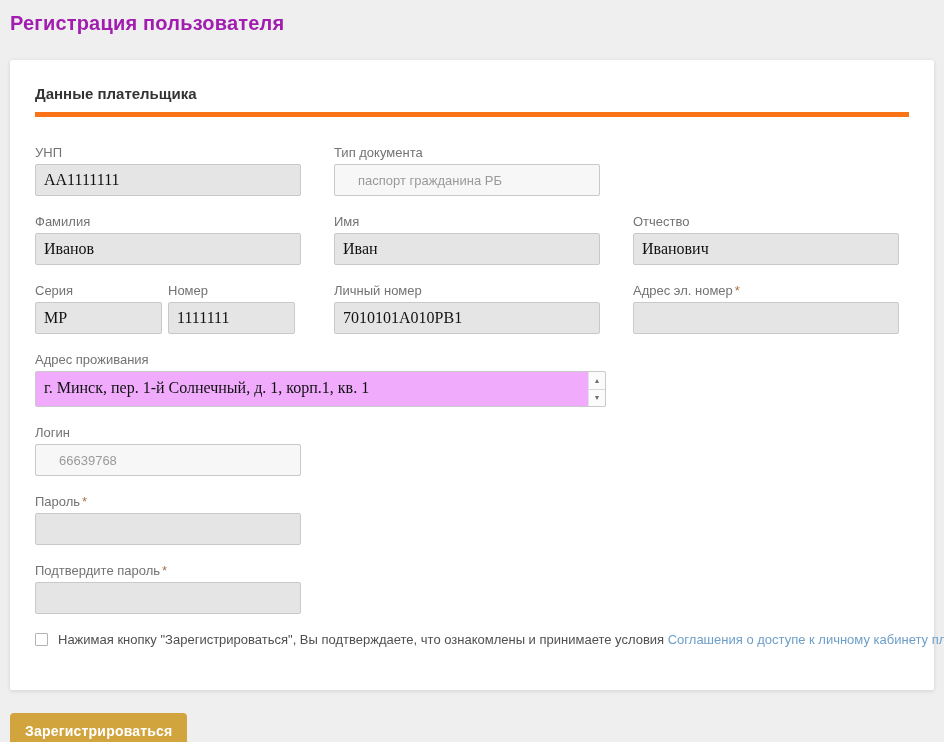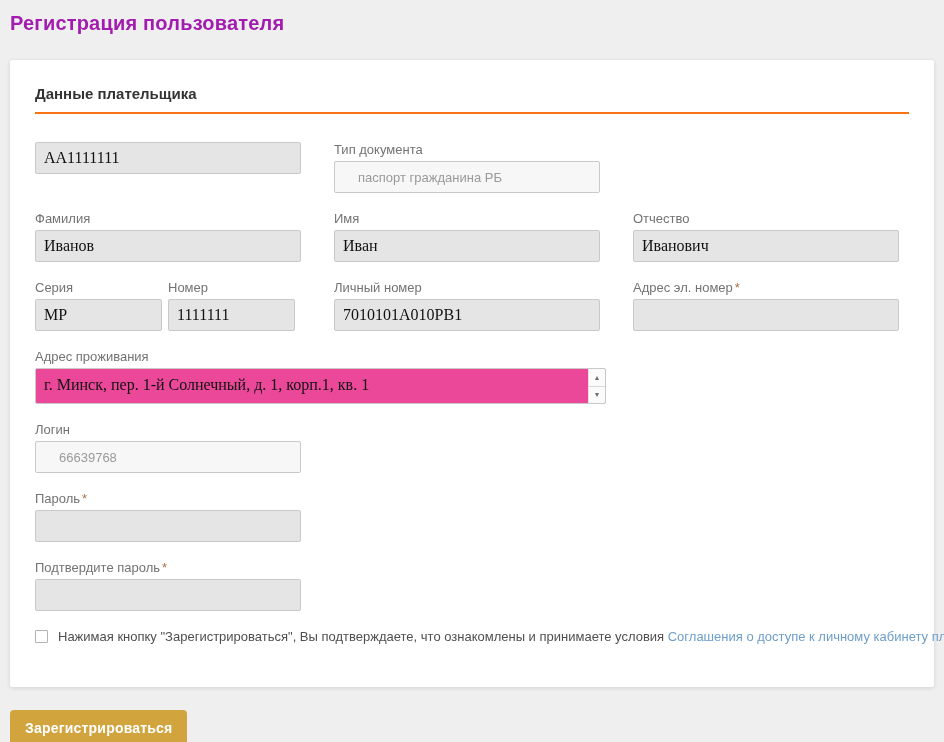--- a/index.html
+++ b/index.html
@@ -21,21 +21,21 @@
     margin: 0 10px;
     padding: 25px 25px 42px 25px;
     border-radius: 2px;
     box-shadow: 0 1px 4px rgba(0,0,0,0.13);
   }
   .section-title {
     font-size: 15px;
     font-weight: bold;
     color: #333;
     padding-bottom: 10px;
-    border-bottom: 2px solid #f97316;
+    border-bottom: 5px solid #f97316;
     margin-bottom: 28px;
   }
   .row { display: flex; gap: 33px; margin-bottom: 18px; }
   .row-inner { display: flex; gap: 6px; }
   .field { display: flex; flex-direction: column; }
   .w266 { width: 266px; }
   .w127 { width: 127px; }
   .w571 { width: 571px; }
   .lbl {
     font-size: 13px;
@@ -60,21 +60,21 @@
     color: #9a9a9a;
     font-family: "Liberation Sans", sans-serif;
     font-size: 13px;
     padding-left: 23px;
   }
   .ta-wrap {
     display: flex;
     height: 36px;
     border: 1px solid #c9c9c9;
     border-radius: 2px;
-    background: #ec4899;
+    background: #f0abfc;
     overflow: hidden;
   }
   .ta {
     flex: 1;
     border: none;
     resize: none;
     outline: none;
     overflow: hidden;
     padding: 6px 8px 0 8px;
     line-height: 20px;
@@ -135,20 +135,21 @@
 
 
 
 <h1 class="page-title">Регистрация пользователя</h1>
 
 <div class="card">
   <div class="section-title">Данные плательщика</div>
 
   <div class="row">
     <div class="field w266">
+      <label class="lbl">УНП</label>
       <input class="ti serif" value="AA1111111" style="">
     </div>
     <div class="field w266">
       <label class="lbl">Тип документа</label>
       <input class="ti disabled" disabled="" value="паспорт гражданина РБ" style="">
     </div>
   </div>
 
   <div class="row">
     <div class="field w266">

